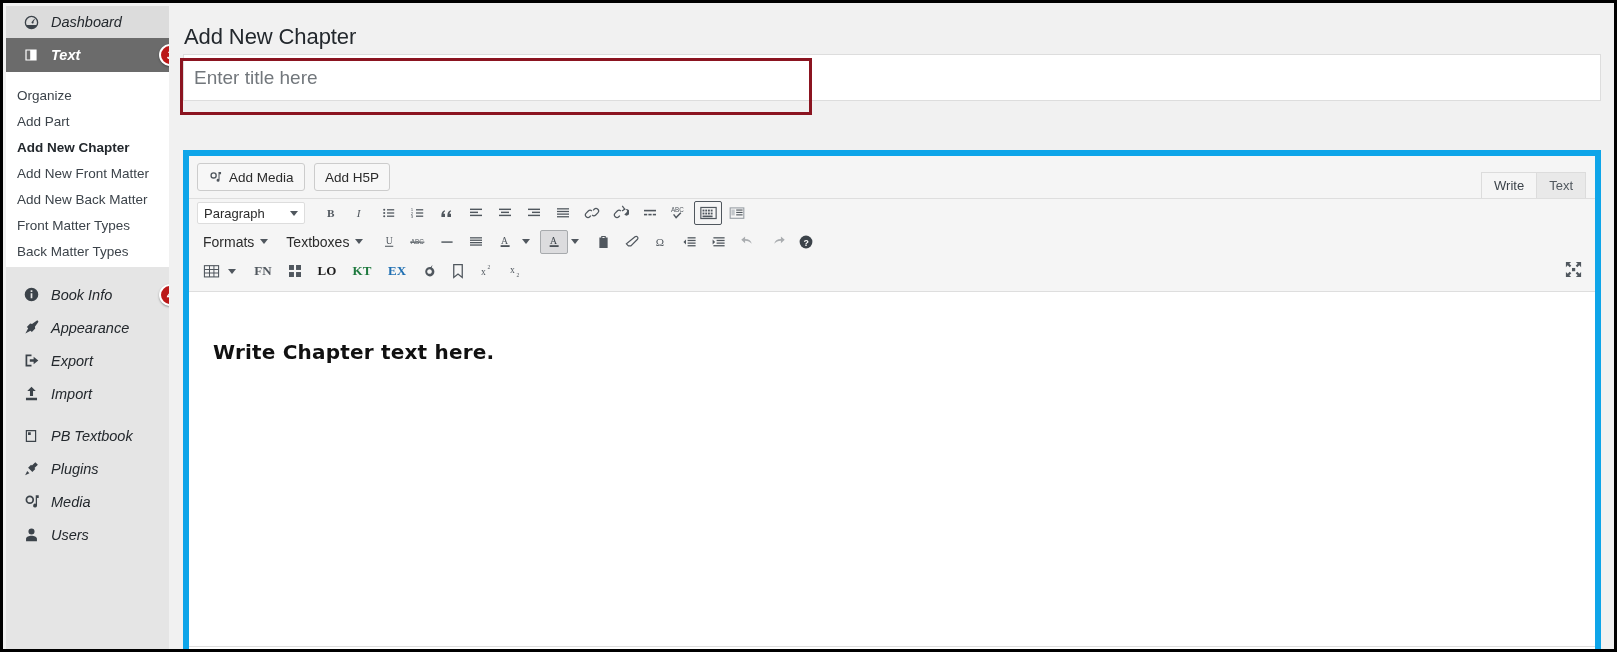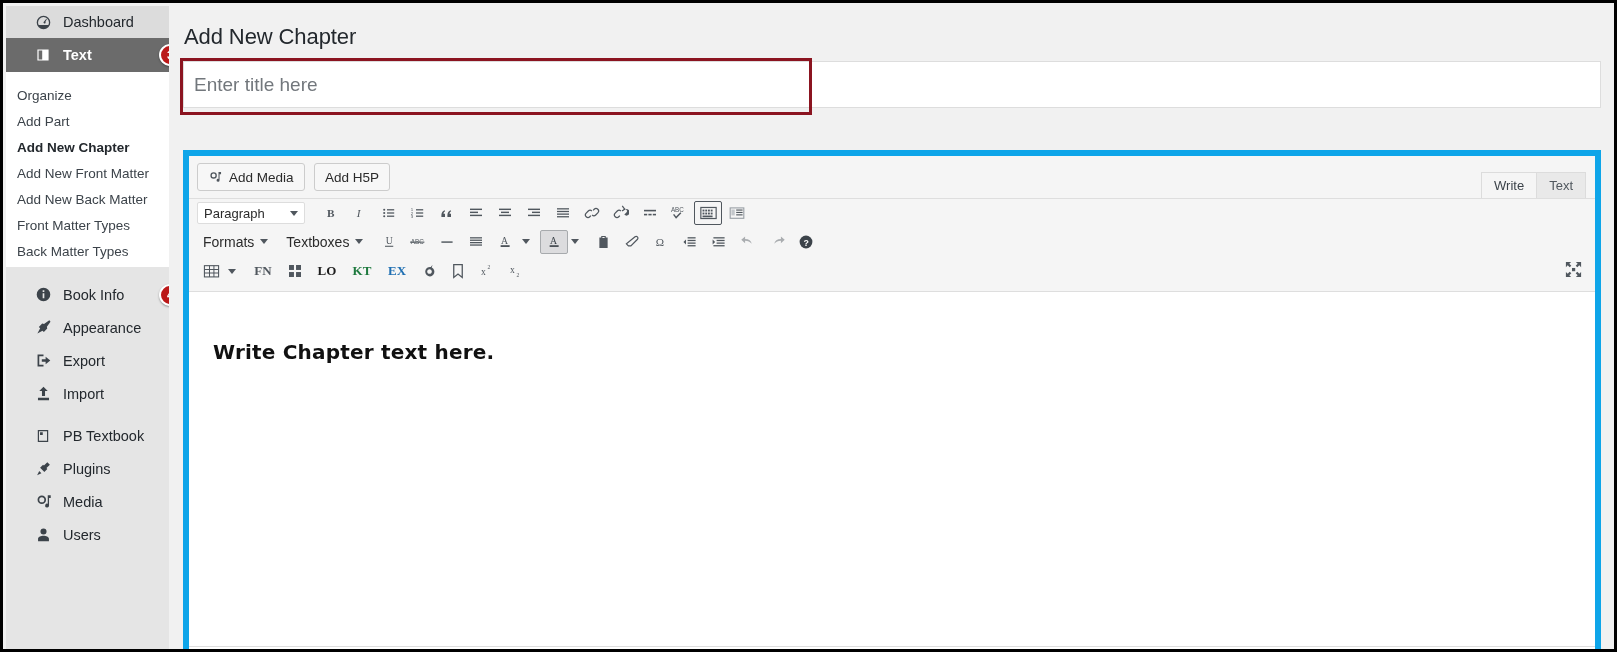--- a/index.html
+++ b/index.html
@@ -25,24 +25,25 @@
     background:#e5e5e5;
     overflow:hidden;
   }
   .menu-top {
     background:#e5e5e5;
   }
   .menu-item {
     position:relative;
     height:33px;
     display:flex; align-items:center;
-    padding-left:26px;
+    padding-left:14px;
     font-size:14.5px;
     color:#23282d;
     white-space:nowrap;
+    font-style:italic;
   }
   .menu-item .mi-icon {
     width:22px; height:20px;
     display:inline-flex; align-items:center; justify-content:center;
     margin-right:9px; flex:0 0 22px;
   }
   .menu-item .mi-icon svg { display:block; }
   .menu-item.dashboard { background:#dcdcdc; height:32px; }
   .menu-item.current {
     background:#6b6b6b; color:#ffffff; font-weight:bold; height:34px;
@@ -92,21 +93,21 @@
   .page-title {
     font-size:22px;
     color:#23282d;
     font-weight:normal;
     padding:18px 0 0 15px;
     letter-spacing:-0.1px;
   }
 
   
   .title-wrap {
-    position:absolute; left:14px; top:55px;
+    position:absolute; left:14px; top:48px;
     width:1418px; height:47px;
     background:#fff;
     border:1px solid #ddd;
   }
   .title-input {
     width:100%; height:100%;
     border:0; outline:0;
     font-size:19px;
     color:#2b2b2b;
     padding:0 10px;

